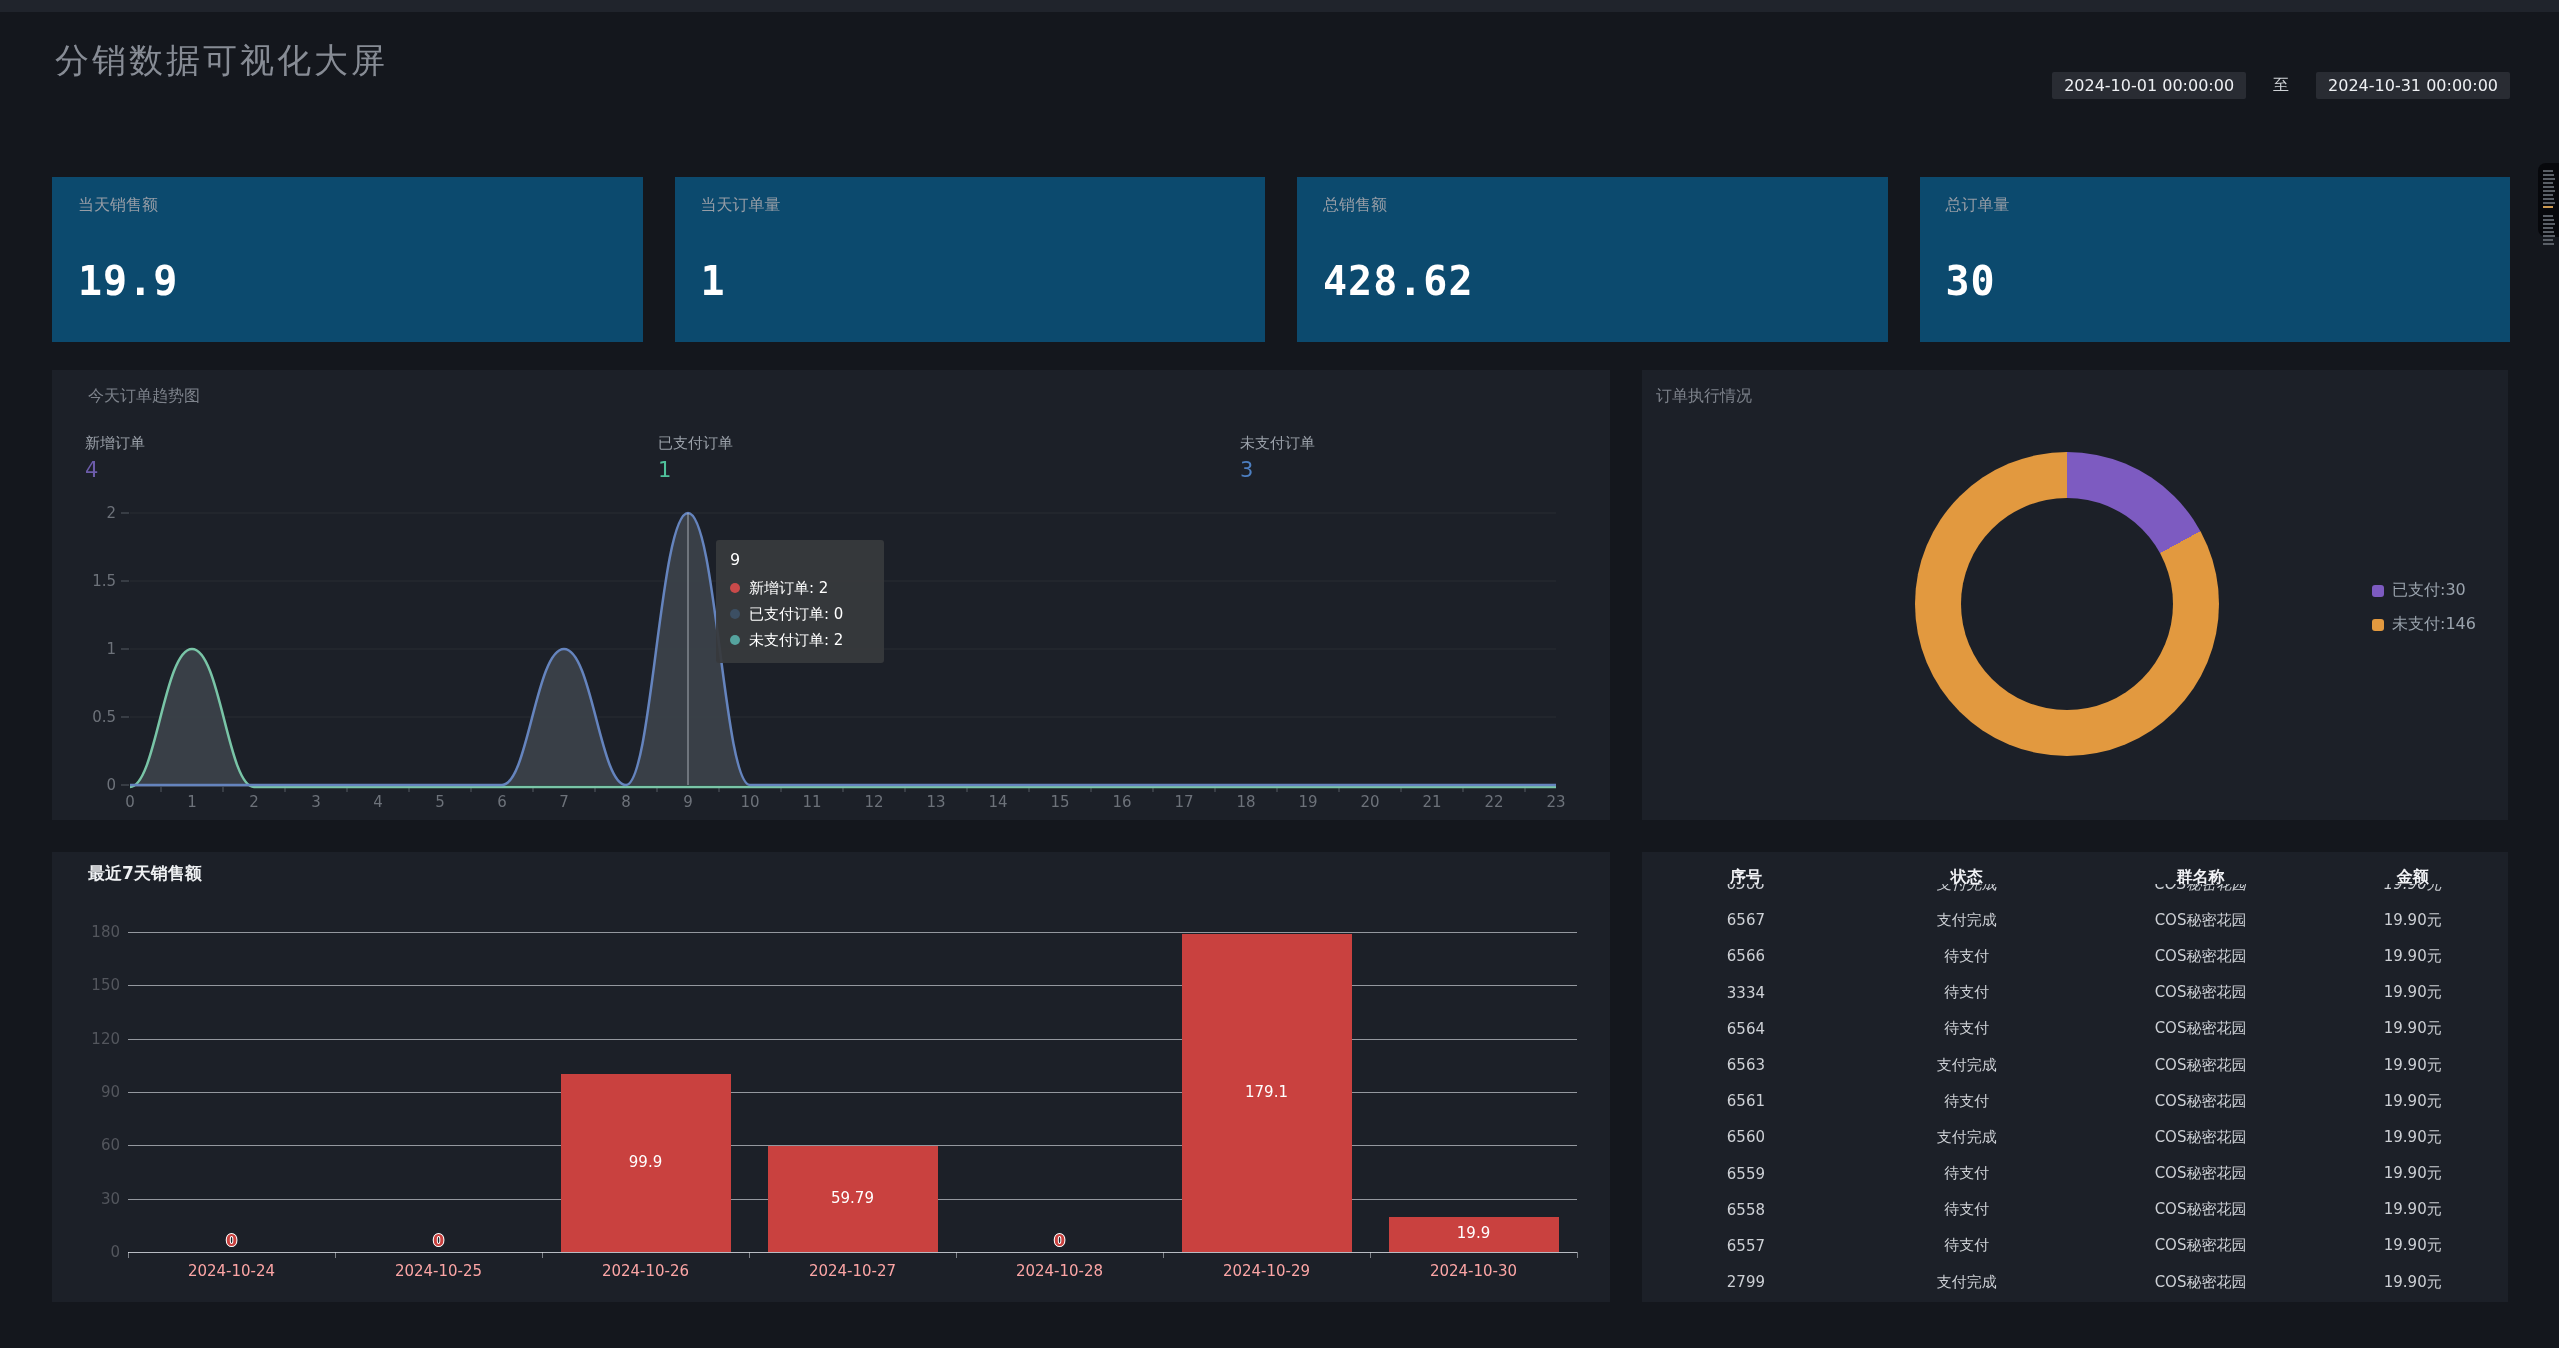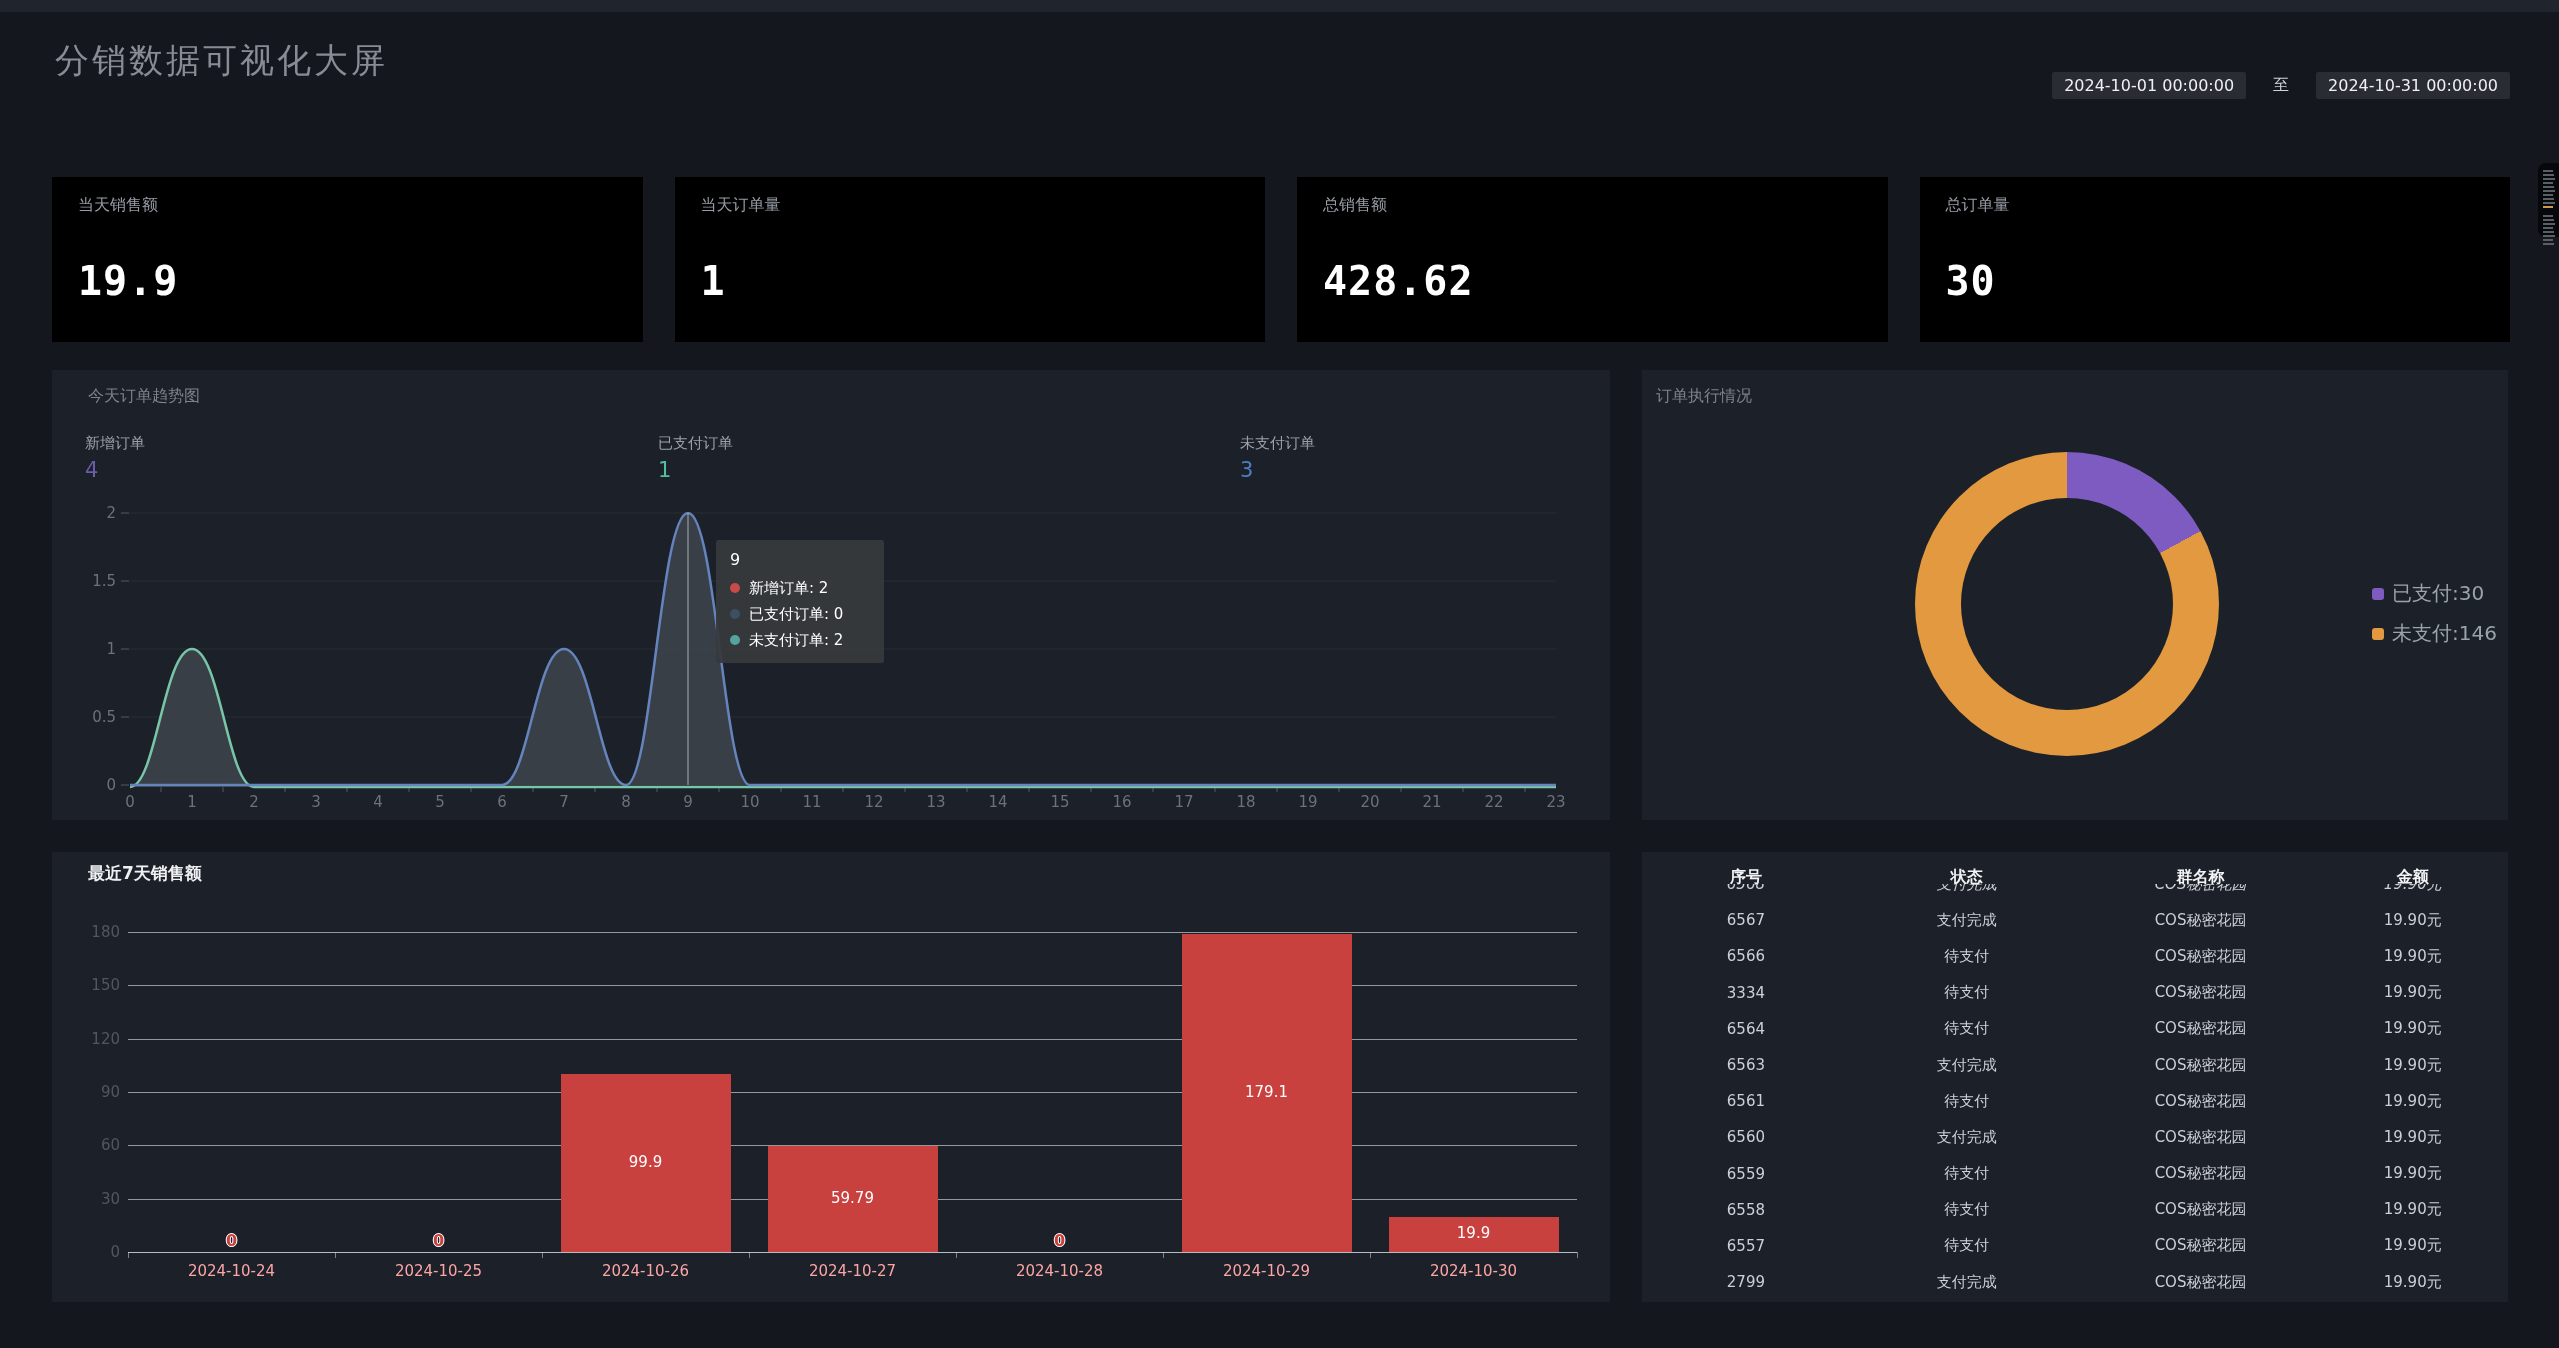--- a/index.html
+++ b/index.html
@@ -4,21 +4,21 @@
 <style>
   html,body{margin:0;padding:0;background:#0e1014;}
   .screen{position:relative;width:2559px;height:1348px;background:#14171d;
     font-family:"DejaVu Sans","Liberation Sans",sans-serif;overflow:hidden;}
   .top-strip{position:absolute;top:0;left:0;right:0;height:12px;background:#20242c;}
   .page-title{position:absolute;left:55px;top:38px;font-size:34px;letter-spacing:3px;color:#878c95;}
   .date-range{position:absolute;right:49px;top:72px;display:flex;align-items:center;gap:27px;}
   .date-box{background:#292c33;color:#eef0f3;font-size:16px;padding:4px 12px;border-radius:2px;}
   .date-sep{color:#cfd2d6;font-size:16px;}
   .stats-row{position:absolute;left:52px;top:177px;right:49px;display:flex;gap:32px;}
-  .stat-card{flex:1;height:165px;background:#000000;padding:18px 26px;box-sizing:border-box;}
+  .stat-card{flex:1;height:165px;background:#0c4a6e;padding:18px 26px;box-sizing:border-box;}
   .stat-label{font-size:16px;color:#979da6;}
   .stat-value{margin-top:42px;font-size:40px;font-weight:bold;color:#ffffff;
     font-family:"DejaVu Sans Mono","Liberation Mono",monospace;letter-spacing:1px;}
   .panel{position:absolute;background:#1c2028;}
   #trend-panel{left:52px;top:370px;width:1558px;height:450px;}
   #donut-panel{left:1642px;top:370px;width:866px;height:450px;}
   #bar-panel{left:52px;top:852px;width:1558px;height:450px;}
   #table-panel{left:1642px;top:852px;width:866px;height:450px;}
   .panel-title{position:absolute;left:36px;top:16px;font-size:16px;color:#7d828b;}
   #donut-panel .panel-title{left:14px;}
@@ -30,21 +30,21 @@
   .tooltip{position:absolute;left:664px;top:170px;width:140px;background:rgba(55,57,61,0.94);
     border-radius:3px;padding:10px 14px;z-index:5;}
   .tooltip-title{color:#fff;font-size:16px;margin-bottom:6px;}
   .tt-row{display:flex;align-items:center;gap:9px;color:#fff;font-size:15px;line-height:26px;white-space:nowrap;}
   .tt-dot{width:10px;height:10px;border-radius:50%;flex:0 0 auto;}
   .donut{position:absolute;left:273px;top:82px;width:304px;height:304px;border-radius:50%;}
   .donut-hole{position:absolute;left:46px;top:46px;width:212px;height:212px;border-radius:50%;background:#1c2028;}
   .donut-legend{position:absolute;left:730px;top:210px;display:flex;flex-direction:column;gap:13px;}
   .legend-item{display:flex;align-items:center;gap:8px;}
   .legend-marker{width:12px;height:12px;border-radius:3px;}
-  .legend-label{font-size:20px;color:#9aa3ad;}
+  .legend-label{font-size:16px;color:#9aa3ad;}
   #bar-plot{position:absolute;left:0;top:0;width:1558px;height:450px;}
   .gridline{position:absolute;left:76px;width:1449px;height:1px;background:rgba(222,226,232,0.62);}
   .axisline{position:absolute;left:76px;width:1449px;height:1px;background:rgba(222,226,232,0.8);}
   .bar-ytick{position:absolute;width:44px;text-align:right;font-size:15px;color:#53565d;}
   .bar{position:absolute;background:#c9413f;}
   .bar-vlabel{position:absolute;text-align:center;color:#fff;font-size:15px;}
   .bar-zero{position:absolute;text-align:center;color:#c9413f;font-weight:bold;font-size:16px;
     text-shadow:-1px 0 #fff,1px 0 #fff,0 -1px #fff,0 1px #fff;}
   .bar-cat{position:absolute;text-align:center;color:#fca5a5;font-size:15px;}
   .tick-mark{position:absolute;width:1px;height:6px;background:rgba(222,226,232,0.5);}

